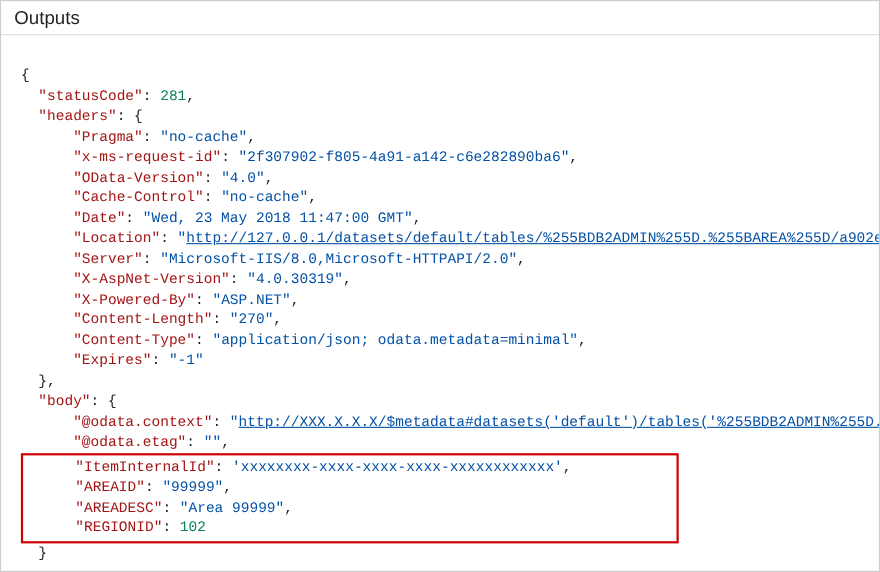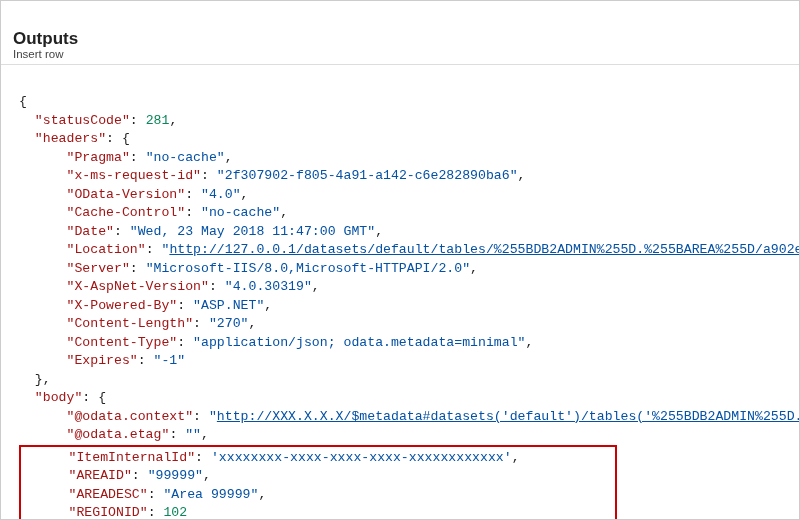--- a/index.html
+++ b/index.html
@@ -10,23 +10,22 @@
       height: 520px;
       overflow: hidden;
       border: 1px solid #ccc;
     }
     .header {
       padding: 6px 12px 4px 12px;
       border-bottom: 1px solid #ddd;
     }
     .header-title {
       font-size: 17px;
-      font-weight: 700;
+      font-weight: 400;
       color: #222;
-      margin-top: 22px;
     }
     .header-sub {
       font-size: 11.5px;
       color: #444;
       margin-top: -1px;
     }
     .code-area {
       padding: 10px 14px 14px 18px;
       font-family: Consolas, "Courier New", monospace;
       font-size: 13.2px;
@@ -45,21 +44,20 @@
       display: inline-block;
       padding: 2px 0;
     }
     .hl-line { display: block; }
   </style>
 </head>
 <body>
 
 <div class="header">
   <div class="header-title">Outputs</div>
-  <div class="header-sub">Insert row</div>
 </div>
 
 <div class="code-area">
 <span class="punct">{</span>
   <span class="key">"statusCode"</span><span class="punct">: </span><span class="number">281</span><span class="punct">,</span>
   <span class="key">"headers"</span><span class="punct">: {</span>
       <span class="key">"Pragma"</span><span class="punct">: </span><span class="string">"no-cache"</span><span class="punct">,</span>
       <span class="key">"x-ms-request-id"</span><span class="punct">: </span><span class="string">"2f307902-f805-4a91-a142-c6e282890ba6"</span><span class="punct">,</span>
       <span class="key">"OData-Version"</span><span class="punct">: </span><span class="string">"4.0"</span><span class="punct">,</span>
       <span class="key">"Cache-Control"</span><span class="punct">: </span><span class="string">"no-cache"</span><span class="punct">,</span>

